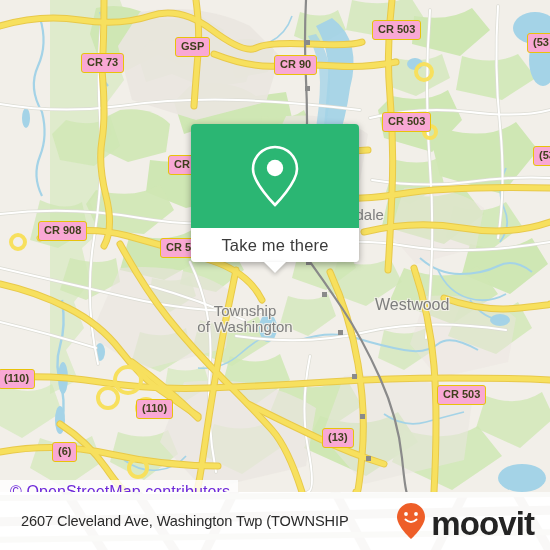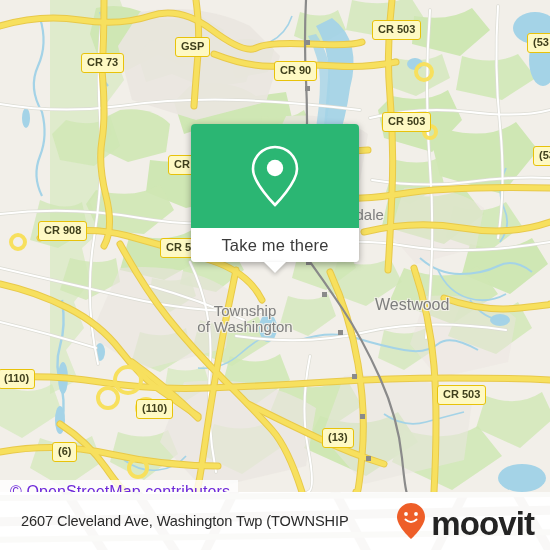--- a/index.html
+++ b/index.html
@@ -29,21 +29,21 @@
     background: rgba(255,255,255,0.80);
     font-size: 16px;
     color: #6d28d9;
     letter-spacing: 0.1px;
     white-space: nowrap;
   }
 
   
   .shield {
     position: absolute;
-    background: #fef9c3;
+    background: #f9a8d4;
     border: 1.6px solid #e8c20a;
     border-radius: 3px;
     color: #3f3f1c;
     font-size: 11px;
     font-weight: bold;
     line-height: 1;
     padding: 3px 5px 4px 5px;
     white-space: nowrap;
     font-family: "Liberation Sans", sans-serif;
   }
@@ -352,21 +352,21 @@
           <rect x="305" y="40" width="5" height="5"></rect>
           <rect x="305" y="86" width="5" height="5"></rect>
           <rect x="305" y="130" width="5" height="5"></rect>
         </g>
       </g>
     </svg>
 
     <div>
       <div class="shield" style="left:175px;top:37px">GSP</div>
       <div class="shield" style="left:81px;top:53px">CR 73</div>
-      <div class="shield" style="left:274px;top:61px">CR 90</div>
+      <div class="shield" style="left:274px;top:55px">CR 90</div>
       <div class="shield" style="left:372px;top:20px">CR 503</div>
       <div class="shield" style="left:382px;top:112px">CR 503</div>
       <div class="shield" style="left:527px;top:33px">(53</div>
       <div class="shield" style="left:533px;top:146px">(53</div>
       <div class="shield" style="left:168px;top:155px">CR</div>
       <div class="shield" style="left:38px;top:221px">CR 908</div>
       <div class="shield" style="left:160px;top:238px">CR 5</div>
       <div class="shield" style="left:-2px;top:369px">(110)</div>
       <div class="shield" style="left:136px;top:399px">(110)</div>
       <div class="shield" style="left:52px;top:442px">(6)</div>

